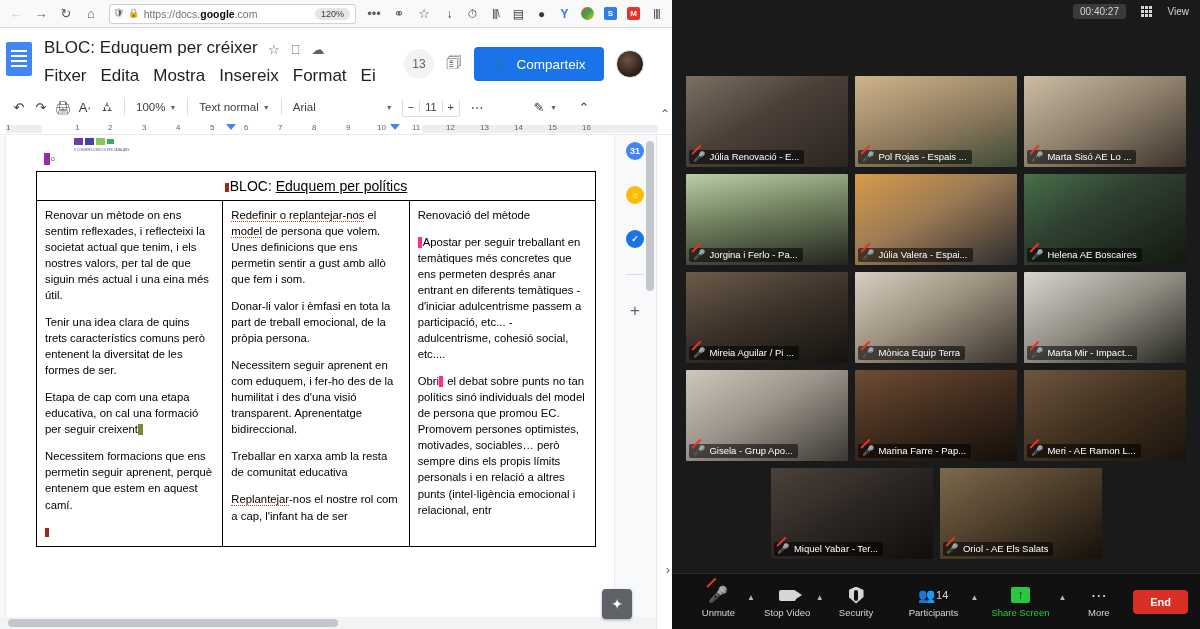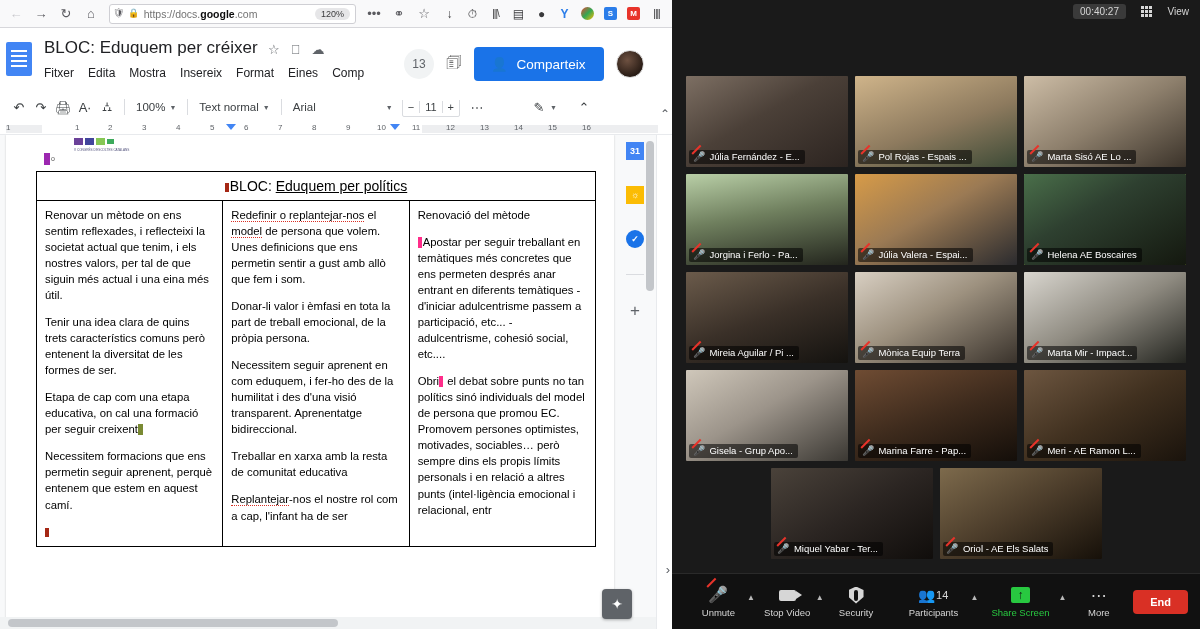--- a/index.html
+++ b/index.html
@@ -56,21 +56,21 @@
     content: ""; position: absolute; left: 5px; top: 8px; width: 16px; height: 2px;
     background: #fff; box-shadow: 0 5px 0 #fff, 0 10px 0 #fff, 0 15px 0 #fff;
   }
   .doc-title {
     position: absolute; left: 44px; top: 10px;
     font-size: 17px; color: #202124; white-space: nowrap;
   }
   .title-icons { position: absolute; left: 268px; top: 14px; display: flex; gap: 12px; color: #5f6368; font-size: 13px; }
   .docs-menu {
     position: absolute; left: 44px; top: 38px; display: flex; gap: 14px;
-    font-size: 12px; color: #202124; white-space: nowrap;
+    font-size: 17px; color: #202124; white-space: nowrap;
   }
   .head-right {
     position: absolute; right: 0; top: 0; width: 296px; height: 72px;
     background: #fff; display: flex; align-items: center; gap: 12px; padding-left: 28px;
   }
   .ver-badge {
     width: 30px; height: 30px; border-radius: 50%; background: #f1f3f4;
     display: flex; align-items: center; justify-content: center;
     font-size: 12px; color: #5f6368;
   }
@@ -152,21 +152,21 @@
   .pink-caret { display: inline-block; width: 4px; height: 11px; background: #ff2d8a;
     vertical-align: -2px; margin-right: 1px; }
   .olive-caret { display: inline-block; width: 5px; height: 11px; background: #7a8a33;
     vertical-align: -2px; }
 
   .side-icons {
     position: absolute; right: 16px; top: 4px; width: 38px;
     display: flex; flex-direction: column; align-items: center; gap: 26px;
     padding-top: 2px;
   }
-  .side-ico { width: 18px; height: 18px; border-radius: 0; display: flex;
+  .side-ico { width: 18px; height: 18px; border-radius: 9px; display: flex;
     align-items: center; justify-content: center; font-size: 9px; color: #fff; font-weight: 700; }
   .side-div { width: 18px; height: 1px; background: #dadce0; }
   .side-plus { font-size: 17px; color: #5f6368; }
 
   .right-rail {
     position: absolute; right: 0; top: 135px; bottom: 0; width: 16px;
     background: #fff; border-left: 1px solid #e8eaed;
   }
   .rail-up { position: absolute; top: -28px; right: 2px; font-size: 12px; color: #5f6368; }
   .rail-chevron { position: absolute; bottom: 52px; right: 2px; font-size: 13px; color: #5f6368; }
@@ -473,21 +473,21 @@
         <span>View</span>
       </div>
     </div>
 
     <div class="z-grid">
       <div class="z-row">
         <div class="tile">
           <div class="bg" style="background:linear-gradient(150deg,#7d6f63 0%,#4b4038 45%,#2c2420 100%)"></div>
           <div class="name-tag">
             <span class="mutemic">🎤</span>
-            <span class="name-txt">Júlia Fernández - E...</span>
+            <span class="name-txt">Júlia Renovació - E...</span>
           </div>
         </div>
         <div class="tile">
           <div class="bg" style="background:linear-gradient(160deg,#cfb48a 0%,#8d7a5e 55%,#3d4a36 100%)"></div>
           <div class="name-tag">
             <span class="mutemic">🎤</span>
             <span class="name-txt">Pol Rojas - Espais ...</span>
           </div>
         </div>
         <div class="tile">

